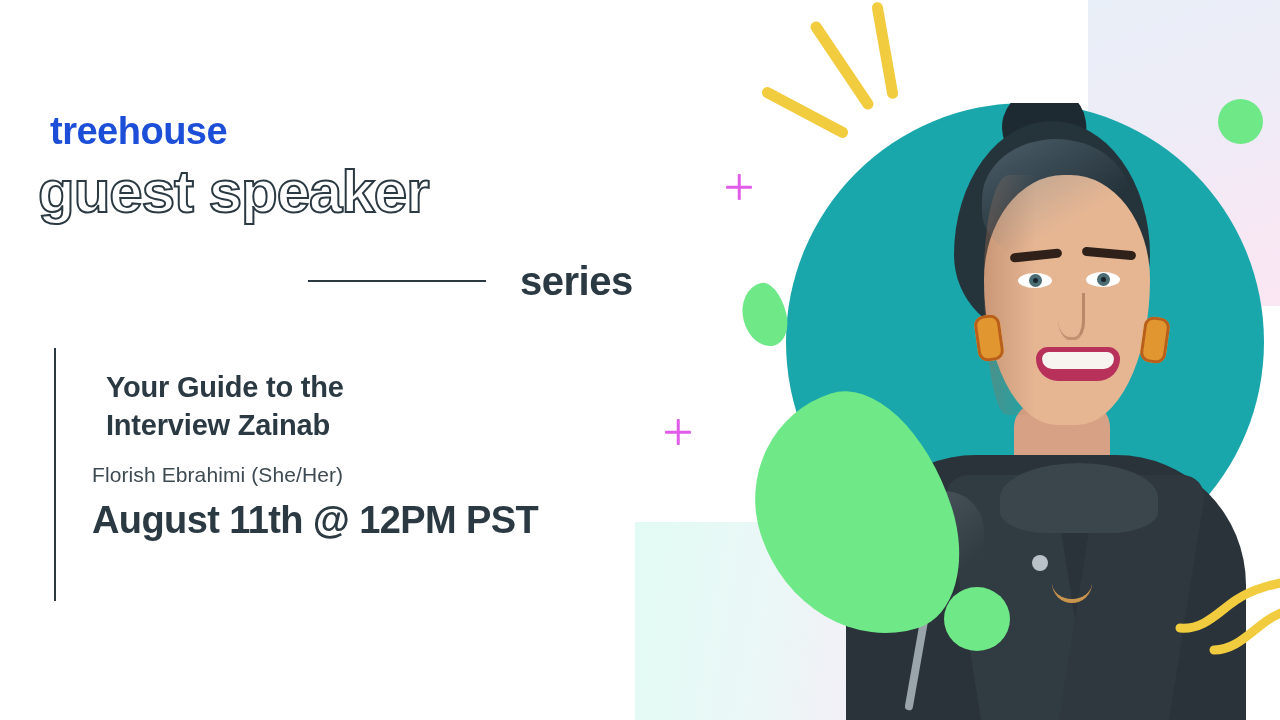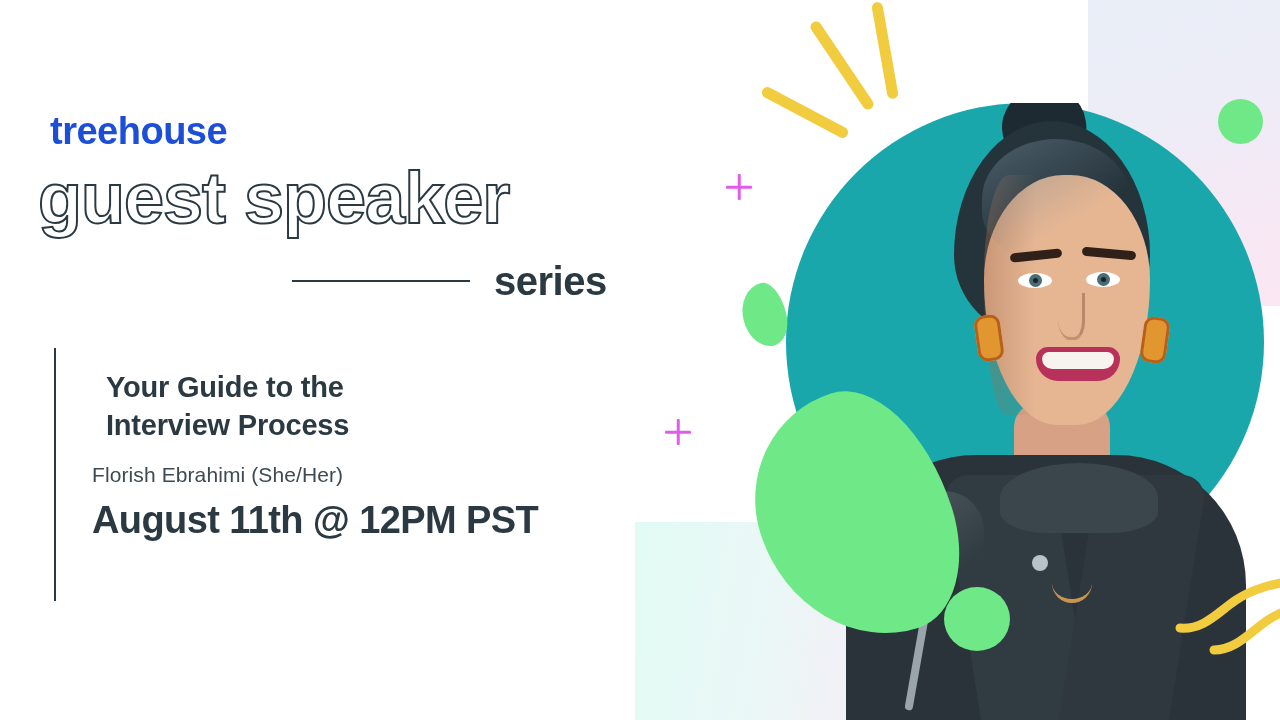--- a/index.html
+++ b/index.html
@@ -183,30 +183,30 @@
   #plus-mid{left:665px; top:419px; width:26px; height:26px;}
 
   
   #wordmark{
     position:absolute; left:50px; top:110px;
     font-size:38px; font-weight:700; letter-spacing:-.5px;
     color:#1d4ed8;
   }
   #headline-outline{
     position:absolute; left:38px; top:160px;
-    font-size:72px; font-weight:700; letter-spacing:-1px;
+    font-size:60px; font-weight:700; letter-spacing:-1px;
     color:transparent;
     -webkit-text-stroke:2px #2b3a42;
     line-height:1.08;
     white-space:nowrap;
   }
   #series-row{
-    position:absolute; left:292px; top:256px;
+    position:absolute; left:308px; top:256px;
     width:316px; height:50px;
-    display:flex; align-items:center; gap:24px;
+    display:flex; align-items:center; gap:34px;
   }
   #series-rule{
     flex:0 0 178px; height:2px; background:#2b3a42;
   }
   #series-word{
     font-size:40px; font-weight:700; color:#2b3a42; letter-spacing:-.5px;
   }
 
   #accent-bar{
     position:absolute; left:54px; top:348px;
@@ -314,19 +314,19 @@
   <div id="series-row">
     <div id="series-rule"></div>
     <div id="series-word">series</div>
   </div>
 
   <div id="accent-bar"></div>
 
   <div id="info">
     <h1 id="talk-title">
       <span>Your Guide to the</span>
-      <span class="l2">Interview Process</span>
+      <span class="l2">Interview Zainab</span>
     </h1>
     <div class="speaker-line">Florish Ebrahimi (She/Her)</div>
     <div id="datetime">August 11th @ 12PM PST</div>
   </div>
 
 </div>
 
 </body></html>

